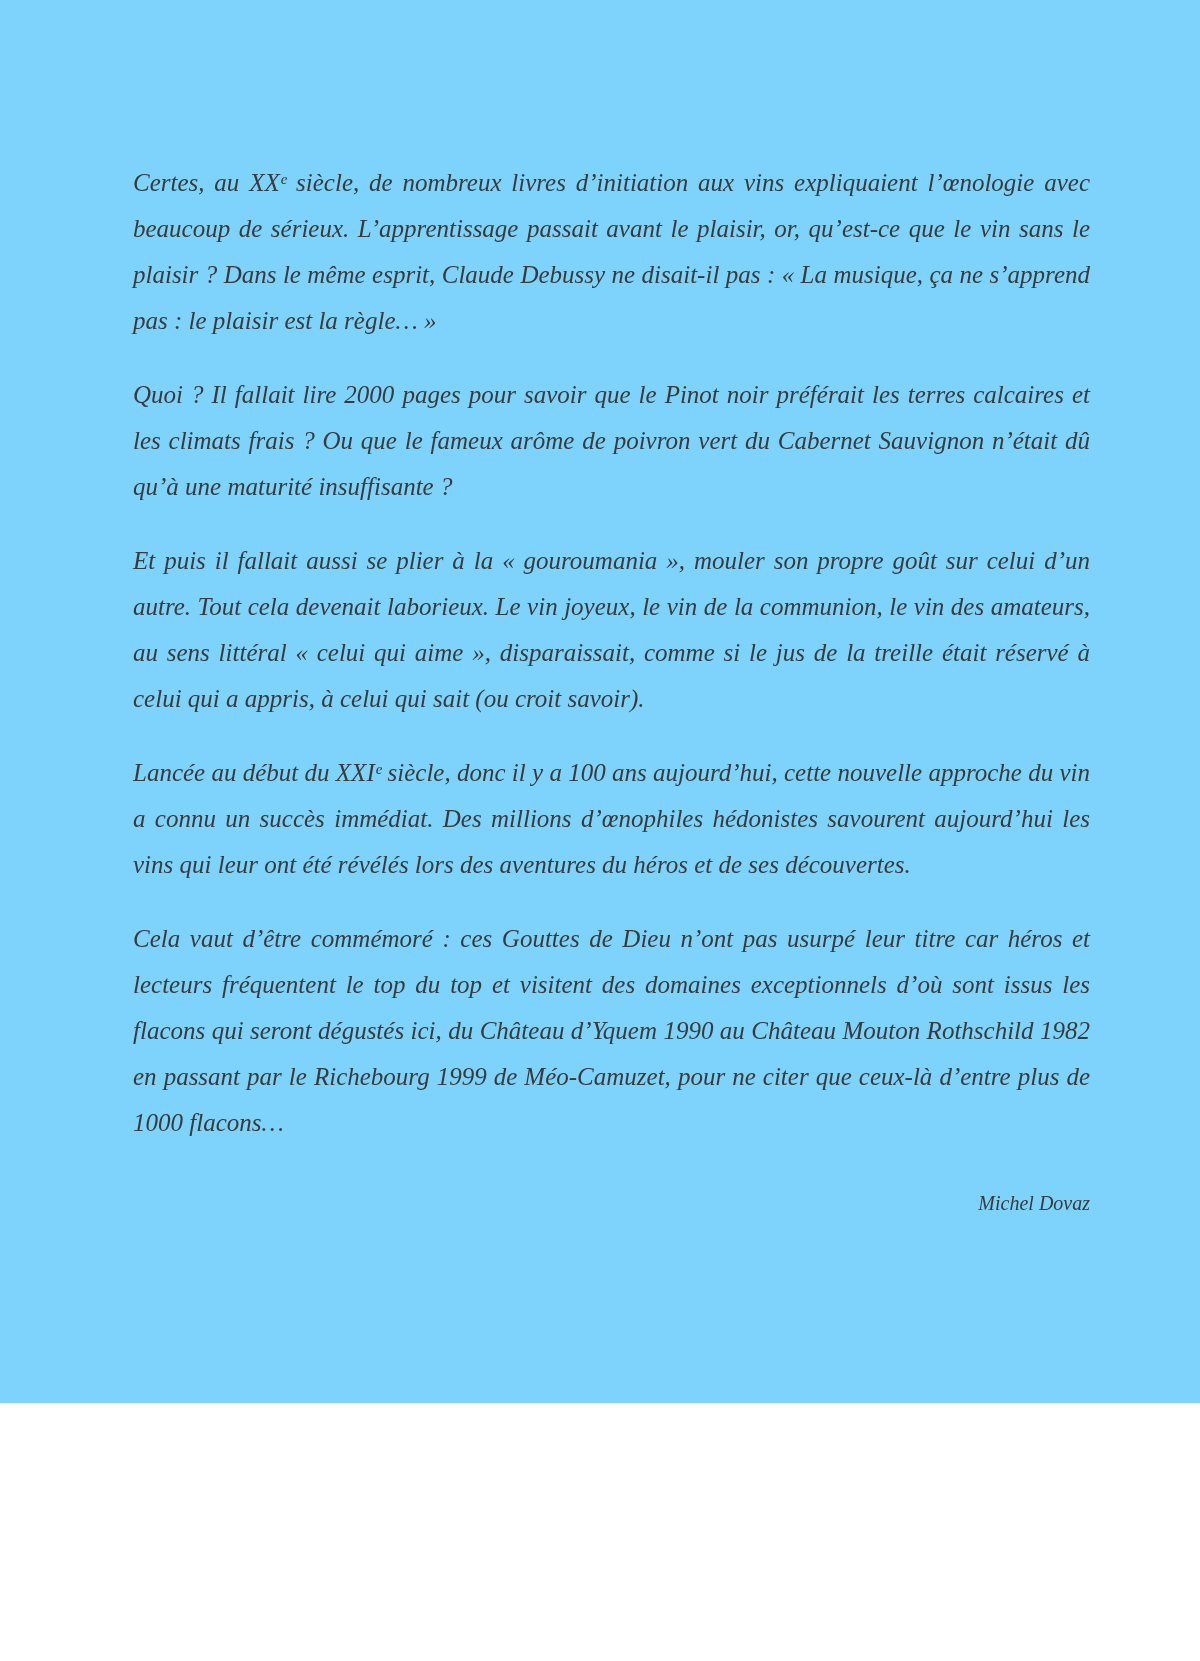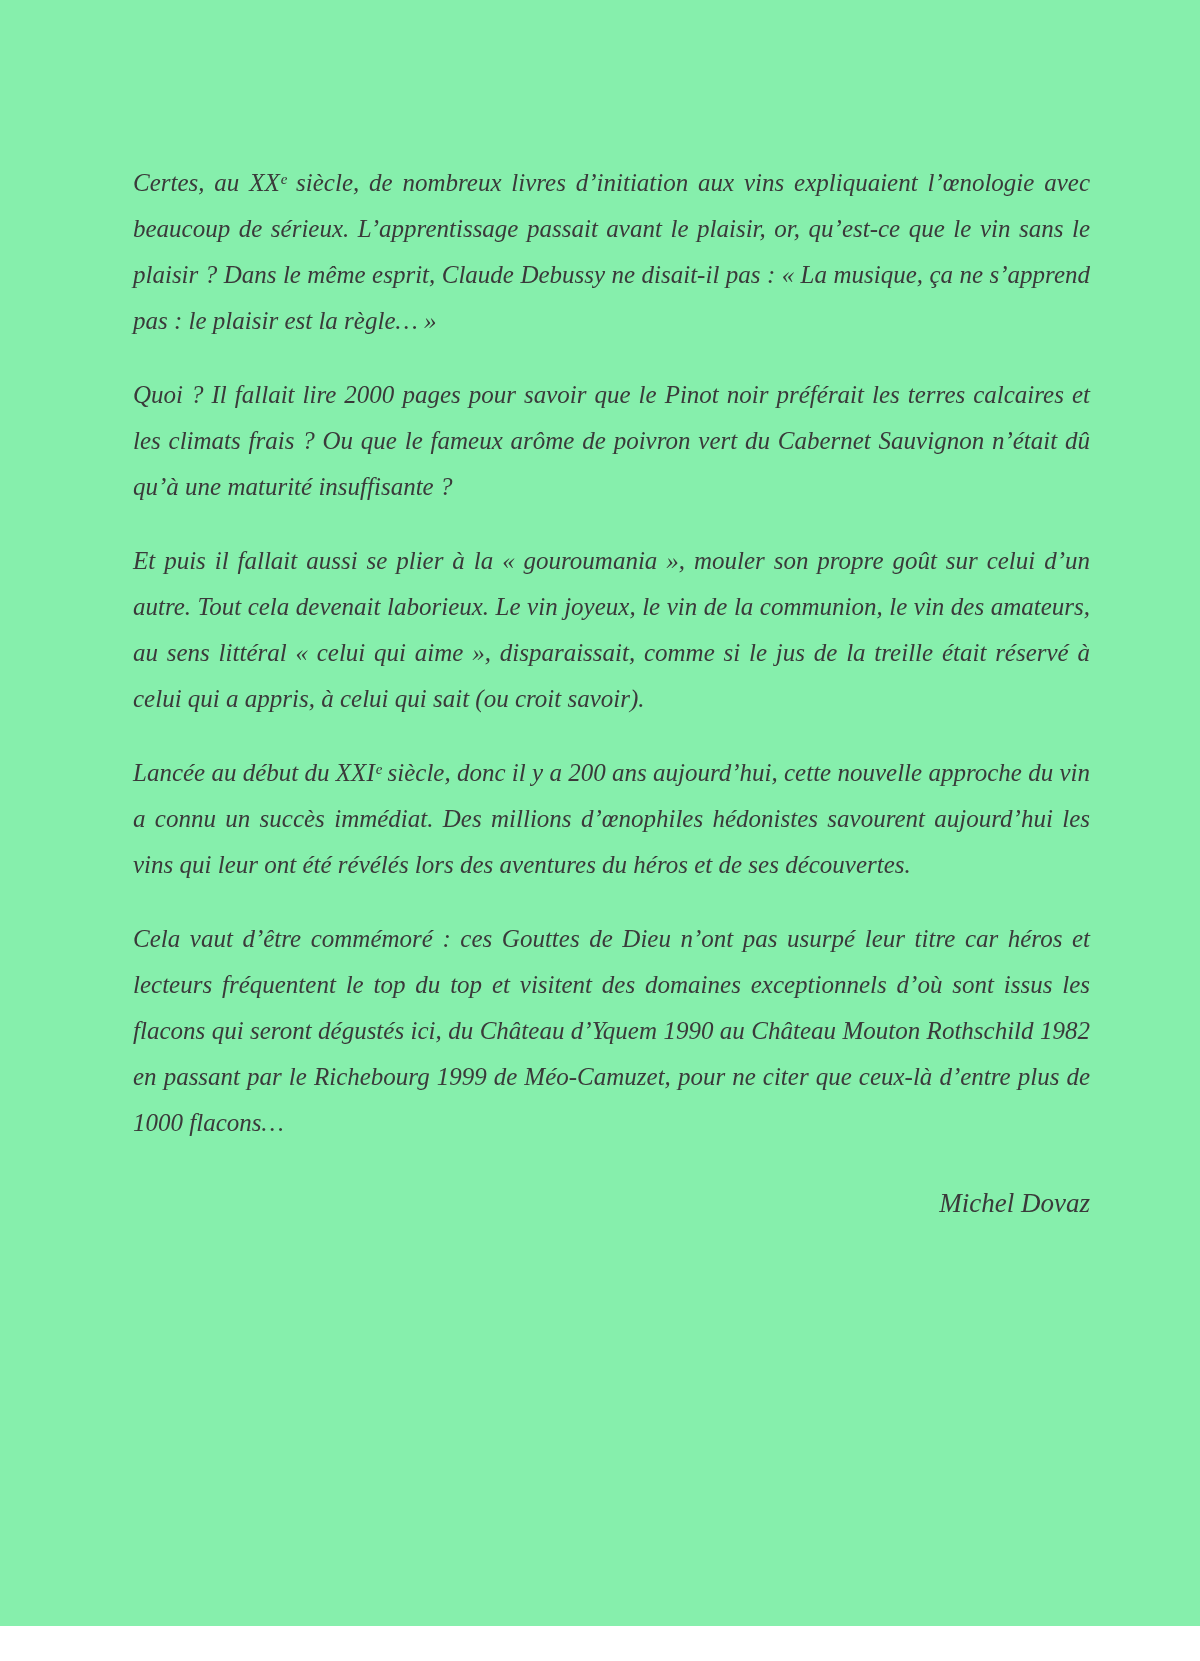--- a/index.html
+++ b/index.html
@@ -3,22 +3,22 @@
 <meta charset="utf-8">
 <style>
   html, body {
     margin: 0;
     padding: 0;
     background: #ffffff;
   }
   .page {
     position: relative;
     width: 1200px;
-    height: 1626px;
-    background: #86efac;
+    height: 1403px;
+    background: #7dd3fc;
     overflow: hidden;
   }
   .content {
     position: absolute;
     left: 133px;
     top: 160px;
     width: 957px;
     font-family: "Liberation Serif", "DejaVu Serif", serif;
     font-style: italic;
     font-size: 25px;
@@ -30,31 +30,31 @@
     text-align: justify;
     text-justify: inter-word;
   }
   .para:last-of-type {
     margin-bottom: 0;
     font-style: italic;
   }
   .signature {
     margin-top: 34px;
     text-align: right;
-    font-size: 27px;
+    font-size: 20px;
     color: #3a3a3a;
   }
 </style>
 </head>
 <body style="background: rgb(255, 255, 255);">
 
 <div class="page">
   <div class="content" style="color: rgb(58, 58, 58);">
     <div>
         <p class="para">Certes, au XXᵉ siècle, de nombreux livres d’initiation aux vins expliquaient l’œnologie avec beaucoup de sérieux. L’apprentissage passait avant le plaisir, or, qu’est-ce que le vin sans le plaisir ? Dans le même esprit, Claude Debussy ne disait-il pas : « La musique, ça ne s’apprend pas : le plaisir est la règle… »</p>
         <p class="para">Quoi ? Il fallait lire 2000 pages pour savoir que le Pinot noir préférait les terres calcaires et les climats frais ? Ou que le fameux arôme de poivron vert du Cabernet Sauvignon n’était dû qu’à une maturité insuffisante ?</p>
         <p class="para">Et puis il fallait aussi se plier à la « gouroumania », mouler son propre goût sur celui d’un autre. Tout cela devenait laborieux. Le vin joyeux, le vin de la communion, le vin des amateurs, au sens littéral « celui qui aime », disparaissait, comme si le jus de la treille était réservé à celui qui a appris, à celui qui sait (ou croit savoir).</p>
-        <p class="para">Lancée au début du XXIᵉ siècle, donc il y a 200 ans aujourd’hui, cette nouvelle approche du vin a connu un succès immédiat. Des millions d’œnophiles hédonistes savourent aujourd’hui les vins qui leur ont été révélés lors des aventures du héros et de ses découvertes.</p>
+        <p class="para">Lancée au début du XXIᵉ siècle, donc il y a 100 ans aujourd’hui, cette nouvelle approche du vin a connu un succès immédiat. Des millions d’œnophiles hédonistes savourent aujourd’hui les vins qui leur ont été révélés lors des aventures du héros et de ses découvertes.</p>
         <p class="para">Cela vaut d’être commémoré : ces Gouttes de Dieu n’ont pas usurpé leur titre car héros et lecteurs fréquentent le top du top et visitent des domaines exceptionnels d’où sont issus les flacons qui seront dégustés ici, du Château d’Yquem 1990 au Château Mouton Rothschild 1982 en passant par le Richebourg 1999 de Méo-Camuzet, pour ne citer que ceux-là d’entre plus de 1000 flacons…</p>
       </div>
     <div class="signature">Michel Dovaz</div>
   </div>
 </div>
 
 </body></html>

